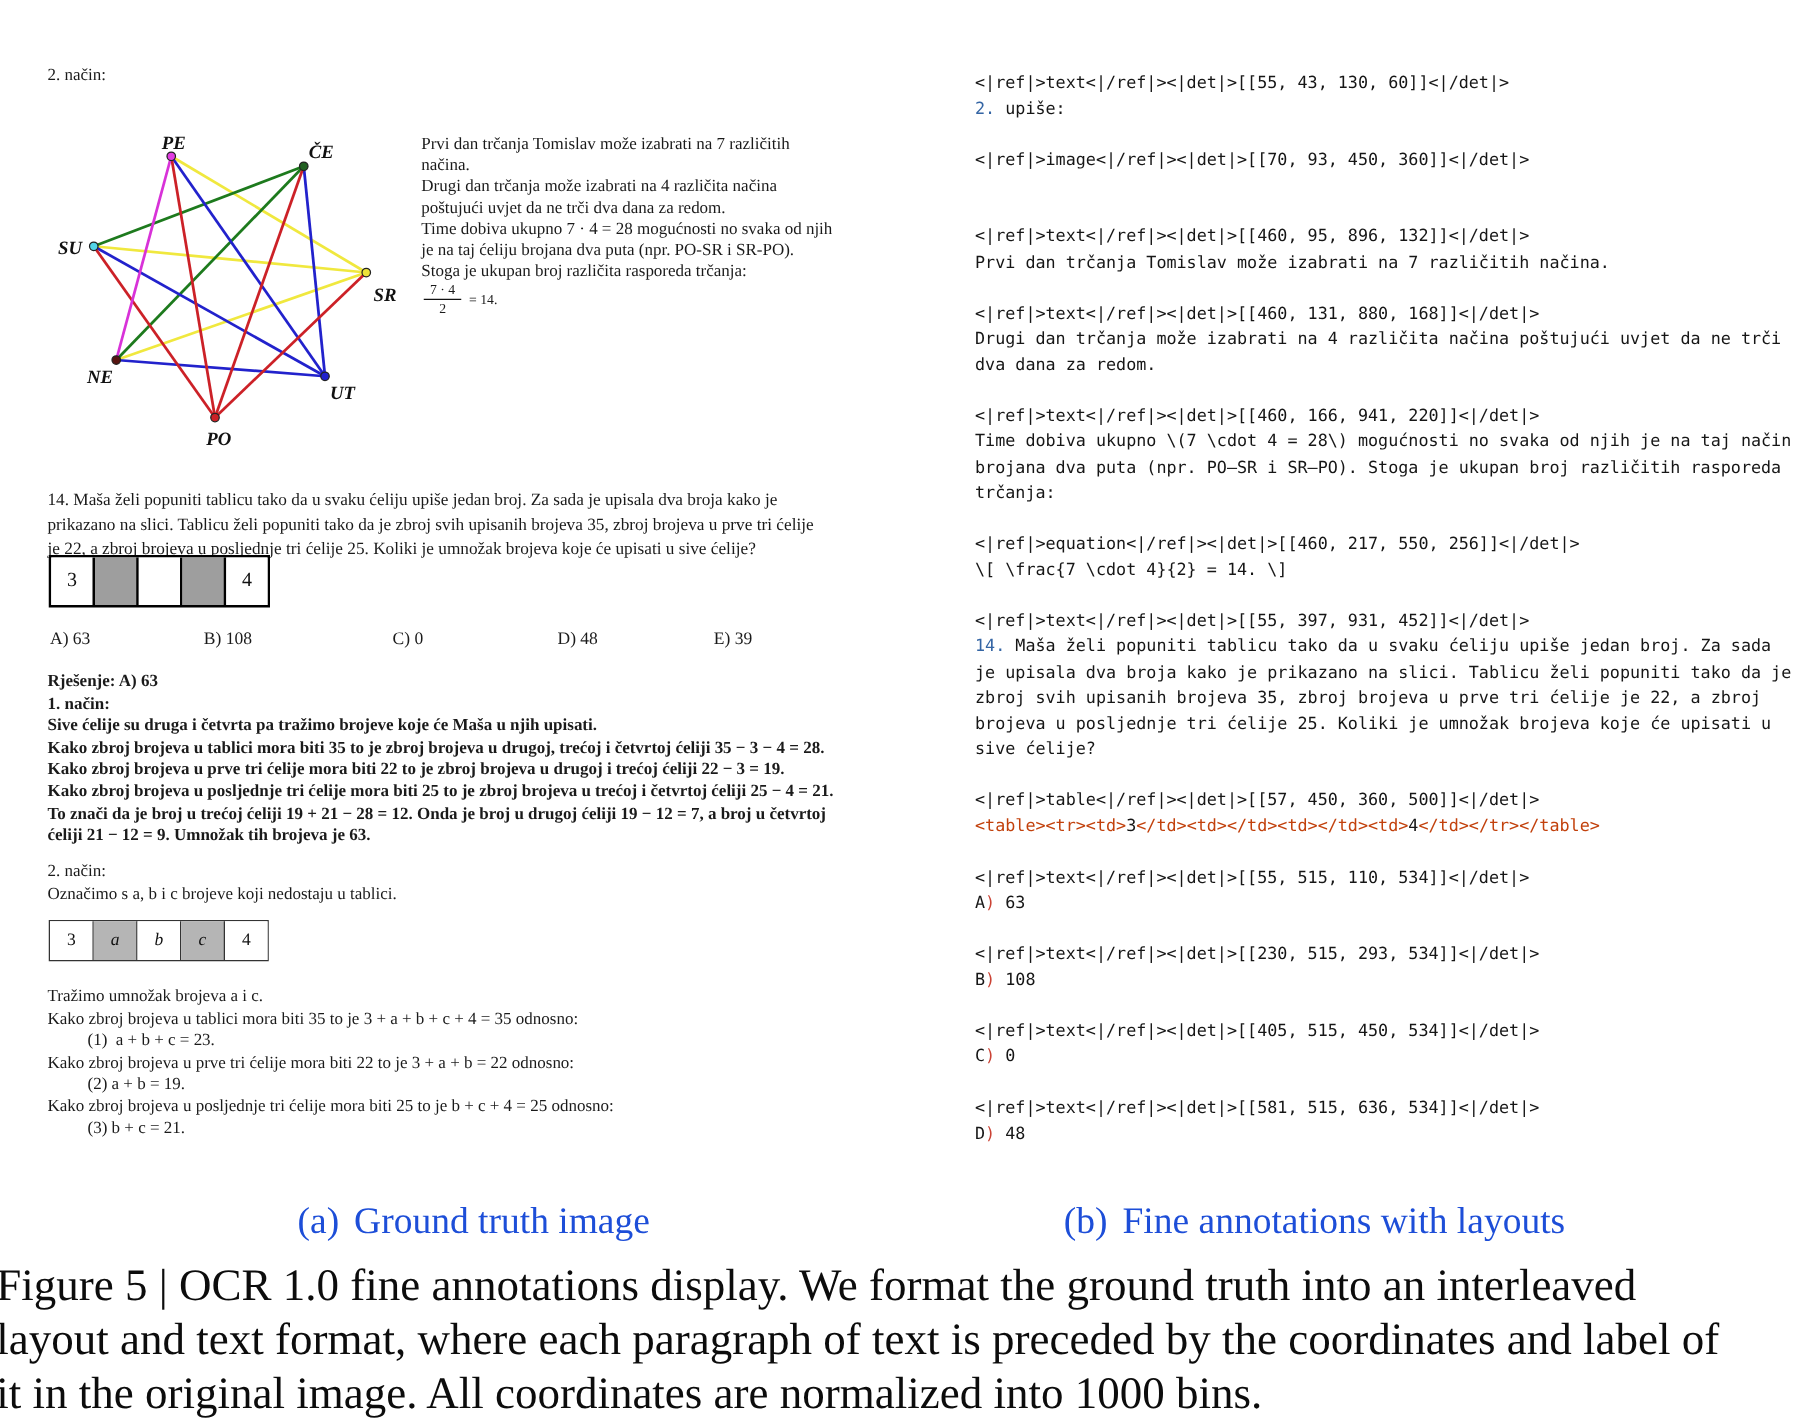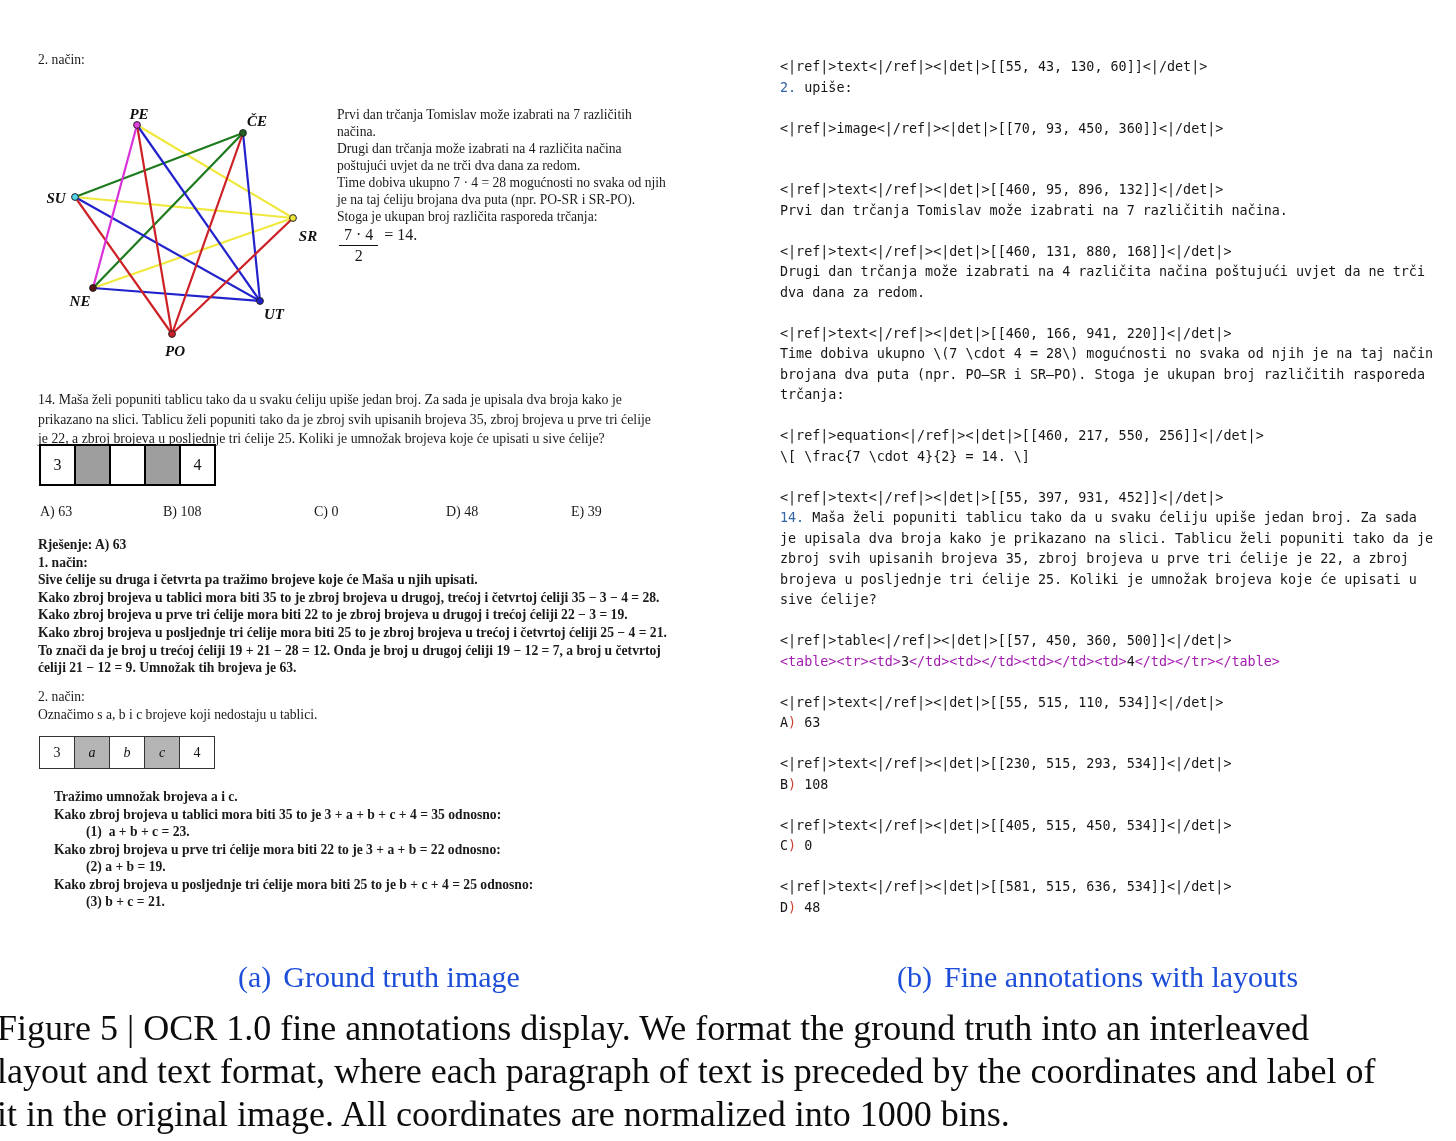--- a/index.html
+++ b/index.html
@@ -9,21 +9,21 @@
     font-family:"Liberation Serif", serif;
   }
   .abs{position:absolute;}
   
   .lp-line{font-size:13.6px;line-height:17px;white-space:pre;color:#1a1a1a;}
   .intro .lp-line{line-height:17px;}
   .p14 .lp-line{line-height:19.5px;font-size:13.8px;}
   .sol .lp-line{line-height:17.6px;font-weight:bold;}
   .m2  .lp-line{line-height:17.5px;}
   .indent{padding-left:32px;}
-  .frac-row{display:flex;gap:6px;font-size:16px;color:#1a1a1a;}
+  .frac-row{display:flex;align-items:center;gap:6px;font-size:11px;color:#1a1a1a;}
   .frac{display:inline-block;text-align:center;}
   .frac .num{padding:0 5px 1px 5px;}
   .frac .den{border-top:1.2px solid #111;padding:1px 5px 0 5px;}
   .cells{display:flex;border:2px solid #000;background:#fff;width:max-content;}
   .cells .cell{width:33px;height:38px;display:flex;align-items:center;justify-content:center;
     border-right:2px solid #000;font-size:16px;color:#111;background:#fff;}
   .cells .cell:last-child{border-right:none;}
   .cells .gray{background:#9e9e9e;}
   .cells2{display:flex;border:1px solid #333;width:max-content;}
   .cells2 .cell{width:34px;height:31px;display:flex;align-items:center;justify-content:center;
@@ -31,21 +31,21 @@
   .cells2 .cell:last-child{border-right:none;}
   .cells2 .gray{background:#b5b5b5;}
   .answer{position:absolute;font-size:14px;color:#1a1a1a;white-space:pre;}
   
   .rp{font-family:"DejaVu Sans Mono", monospace;font-size:13.4px;color:#161616;}
   .rp .line{height:20.5px;line-height:20.5px;white-space:pre;}
   .rp .blk{margin-bottom:20.5px;}
   .rp .gap2{margin-bottom:41px;}
   .tok-num{color:#3465a4;}
   .tok-paren{color:#cb4335;}
-  .tok-tag{color:#a21caf;}
+  .tok-tag{color:#c2410c;}
   
   .subcap{font-size:30px;color:#1d4ed8;white-space:pre;}
   .subcap .marker{margin-right:12px;}
   .figcap{font-size:36px;line-height:43px;color:#0c0c0c;white-space:nowrap;}
   
   .gv-label{font:italic bold 15px "Liberation Serif", serif;fill:#111;}
 </style>
 </head>
 <body>
 
@@ -139,21 +139,21 @@
   </div>
 
   <div class="abs cells2" style="left:39px;top:736px;">
     <div class="cell" style="font-style:normal;">3</div>
     <div class="cell gray">a</div>
     <div class="cell">b</div>
     <div class="cell gray">c</div>
     <div class="cell" style="font-style:normal;">4</div>
   </div>
 
-  <div class="abs m2" style="left:54px;top:788px;font-weight:bold;">
+  <div class="abs m2" style="left:38px;top:788px;">
     <div class="lp-line">Tražimo umnožak brojeva a i c.</div>
     <div class="lp-line">Kako zbroj brojeva u tablici mora biti 35 to je 3 + a + b + c + 4 = 35 odnosno:</div>
     <div class="lp-line indent">(1)  a + b + c = 23.</div>
     <div class="lp-line">Kako zbroj brojeva u prve tri ćelije mora biti 22 to je 3 + a + b = 22 odnosno:</div>
     <div class="lp-line indent">(2) a + b = 19.</div>
     <div class="lp-line">Kako zbroj brojeva u posljednje tri ćelije mora biti 25 to je b + c + 4 = 25 odnosno:</div>
     <div class="lp-line indent">(3) b + c = 21.</div>
   </div>
 </div>
 
@@ -222,21 +222,21 @@
 
   <div class="blk">
     <div class="line">&lt;|ref|&gt;text&lt;|/ref|&gt;&lt;|det|&gt;[[581, 515, 636, 534]]&lt;|/det|&gt;</div>
     <div class="line"><span>D</span><span class="tok-paren">)</span><span> 48</span></div>
   </div>
 </div>
 
 <div class="abs subcap" style="left:223px;top:926px;">
   <span class="marker">(a)</span><span>Ground truth image</span>
 </div>
-<div class="abs subcap" style="left:882px;top:926px;text-align:center;">
+<div class="abs subcap" style="left:836px;top:926px;text-align:center;">
   <span class="marker">(b)</span><span>Fine annotations with layouts</span>
 </div>
 
 <div class="abs figcap" style="left:-3px;top:1007px;">
   <div>Figure 5 | OCR 1.0 fine annotations display. We format the ground truth into an interleaved</div>
   <div>layout and text format, where each paragraph of text is preceded by the coordinates and label of</div>
   <div>it in the original image. All coordinates are normalized into 1000 bins.</div>
 </div>
 
 </body></html>

